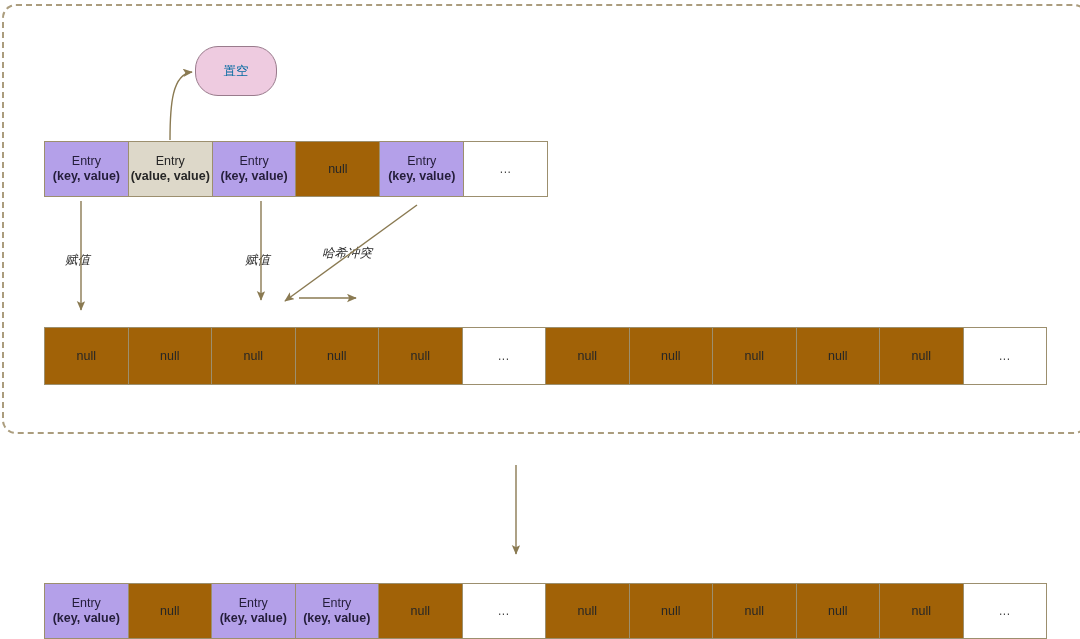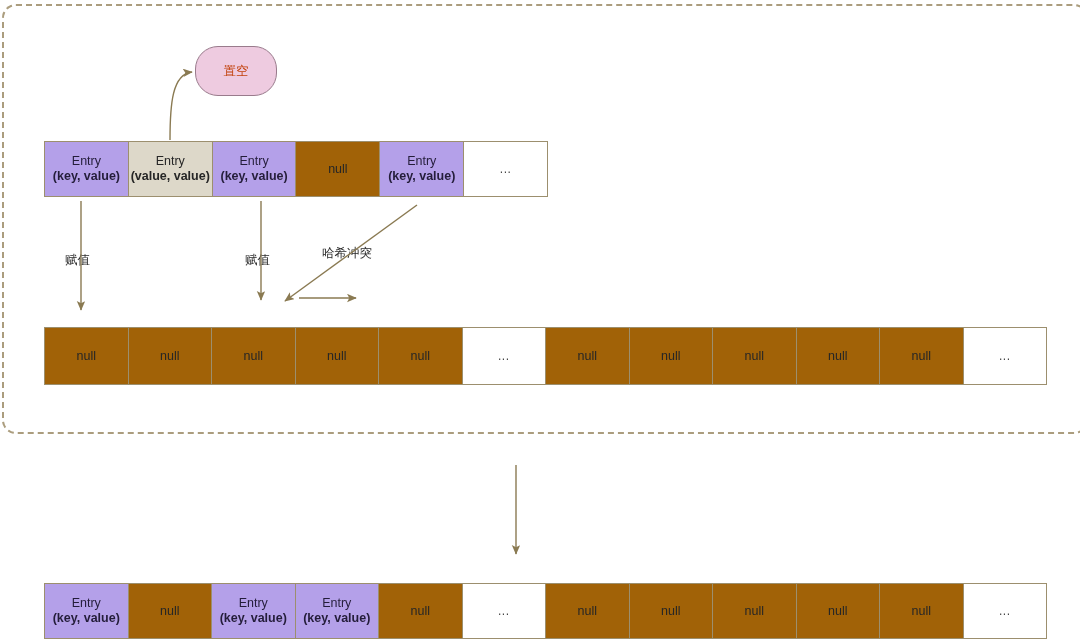--- a/index.html
+++ b/index.html
@@ -84,31 +84,32 @@
     width: 82px;
     height: 50px;
     background: #eecbe0;
     border: 1.4px solid #997b8c;
     border-radius: 23px;
     box-sizing: border-box;
     display: flex;
     align-items: center;
     justify-content: center;
     font-size: 12.5px;
-    color: #c2410c;
+    color: #0369a1;
   }
 
   
   .lbl {
     position: absolute;
     font-size: 12.5px;
     color: #2b2b2b;
     background: #ffffff;
     padding: 0 2px;
     white-space: nowrap;
+    font-style: italic;
   }
   svg.overlay {
     position: absolute;
     left: 0; top: 0;
     width: 1080px;
     height: 639px;
     overflow: visible;
     pointer-events: none;
   }
 </style>

